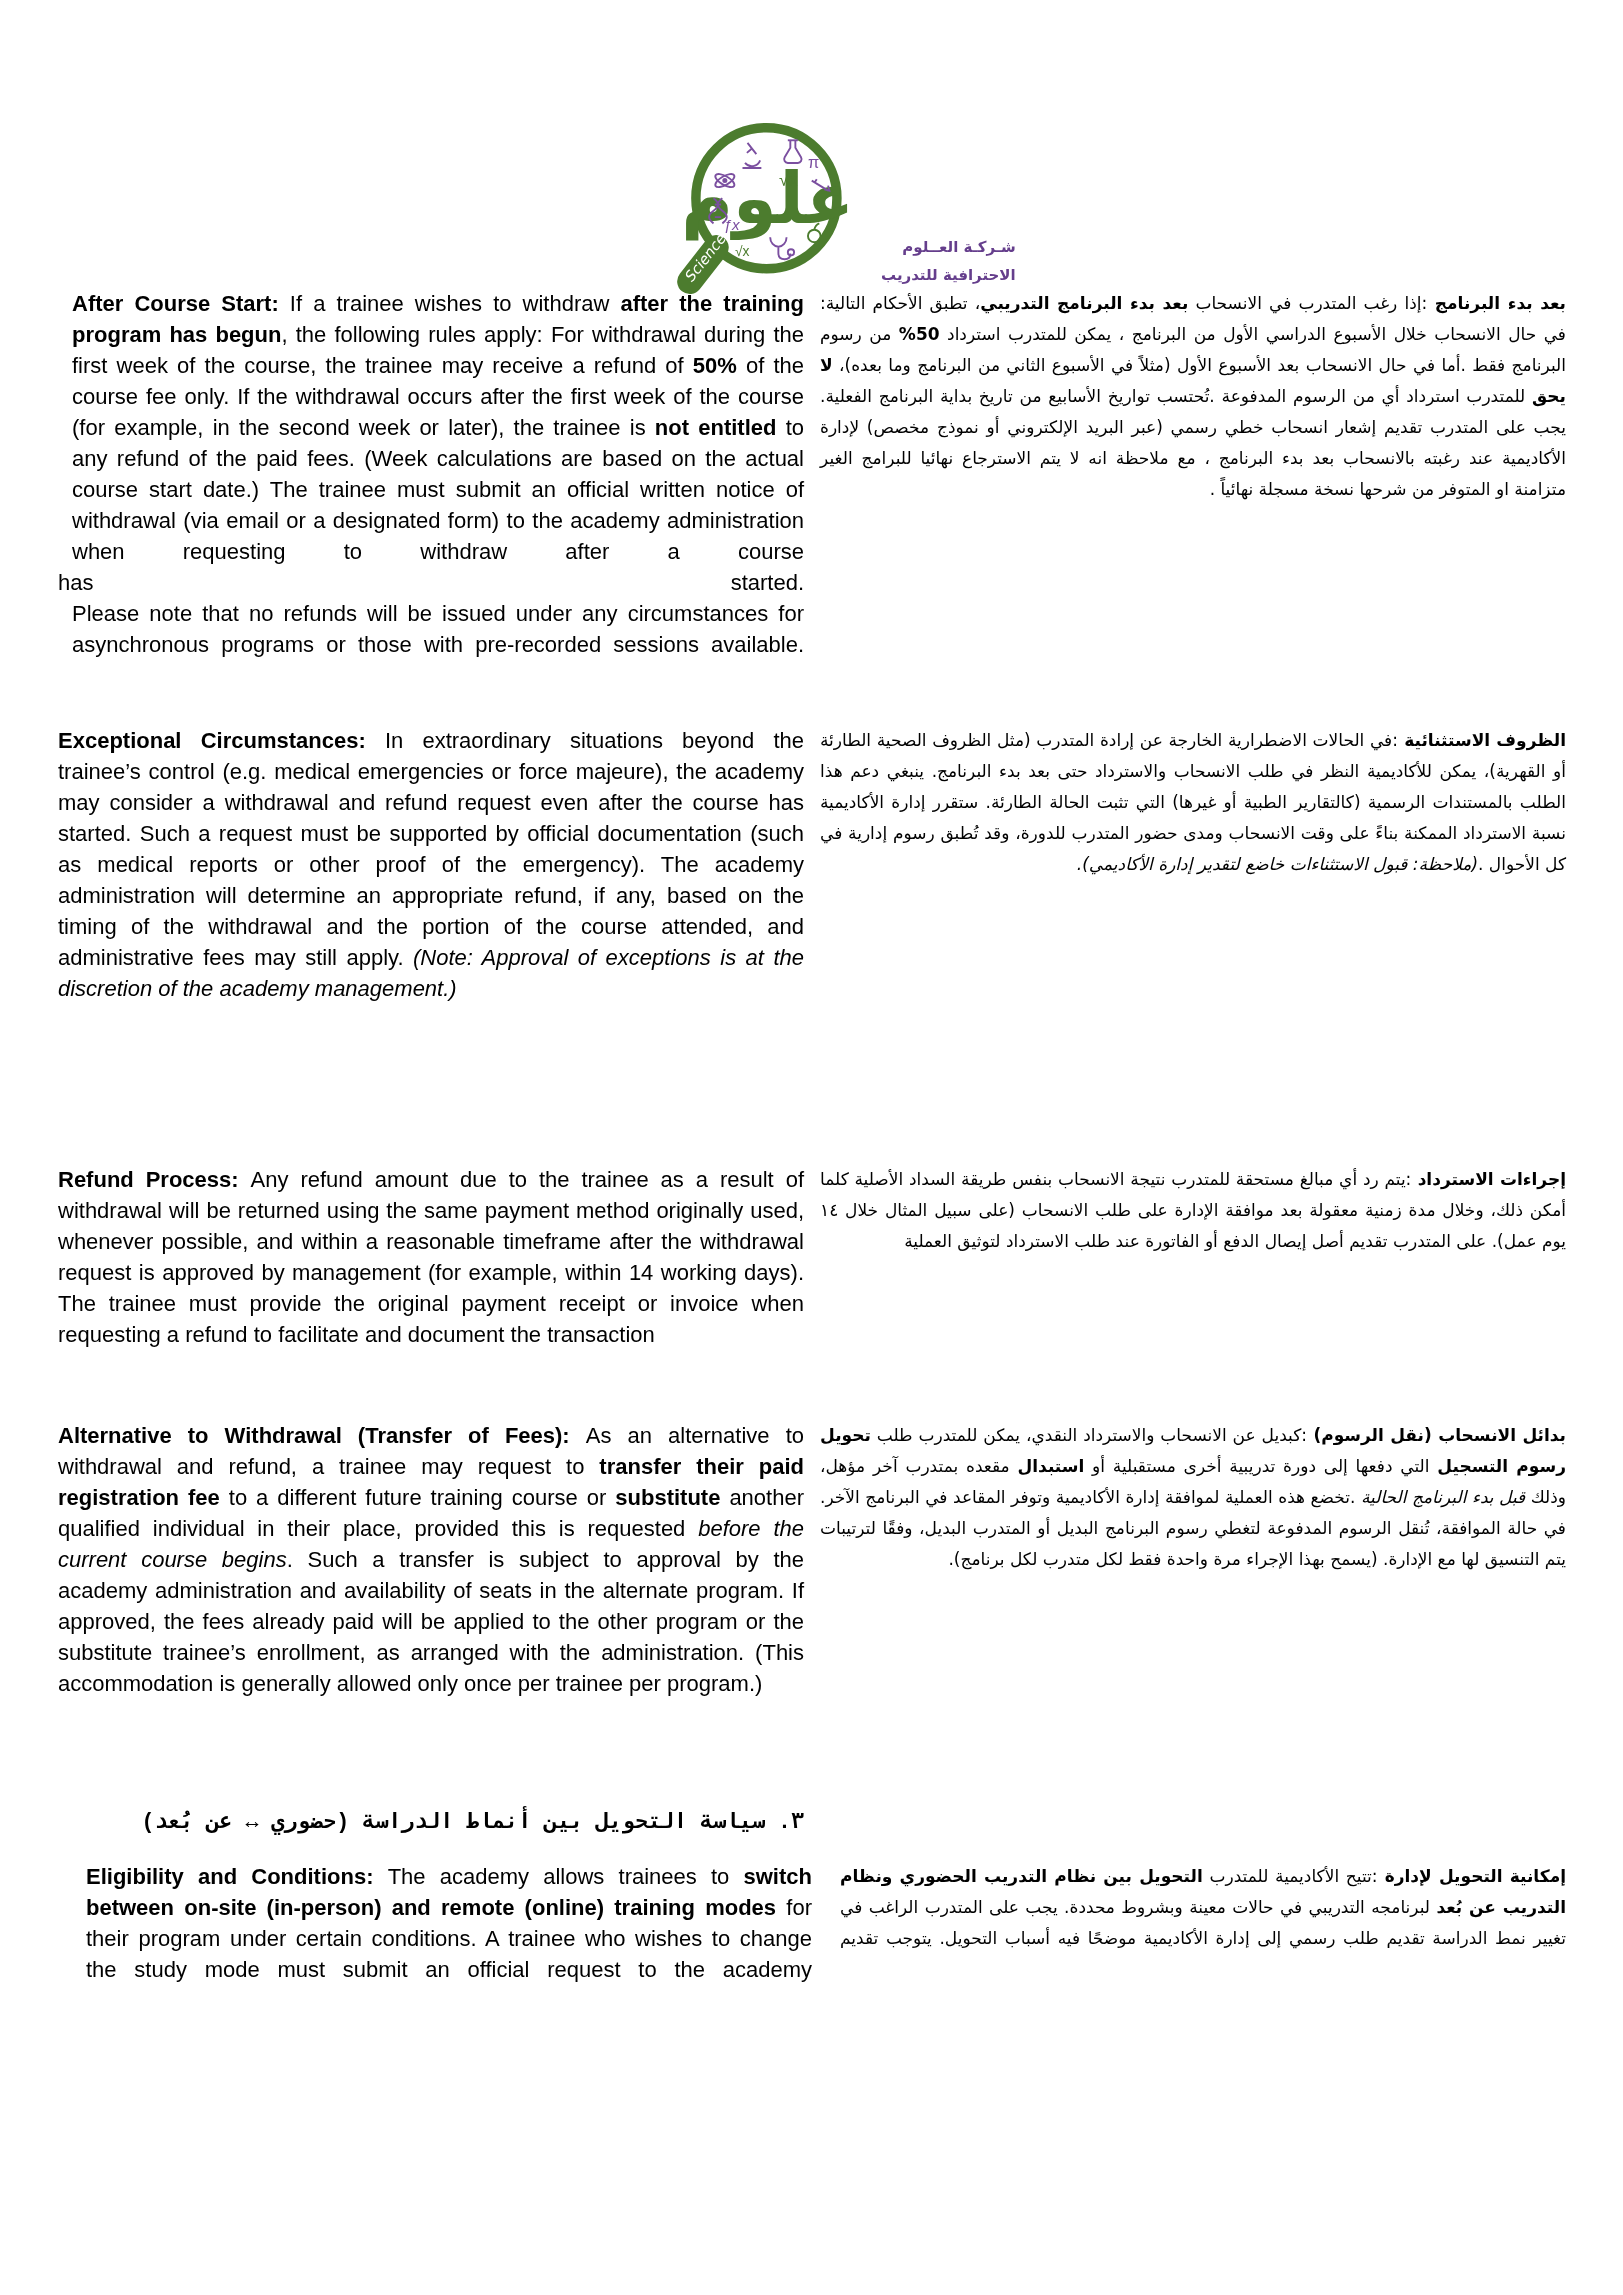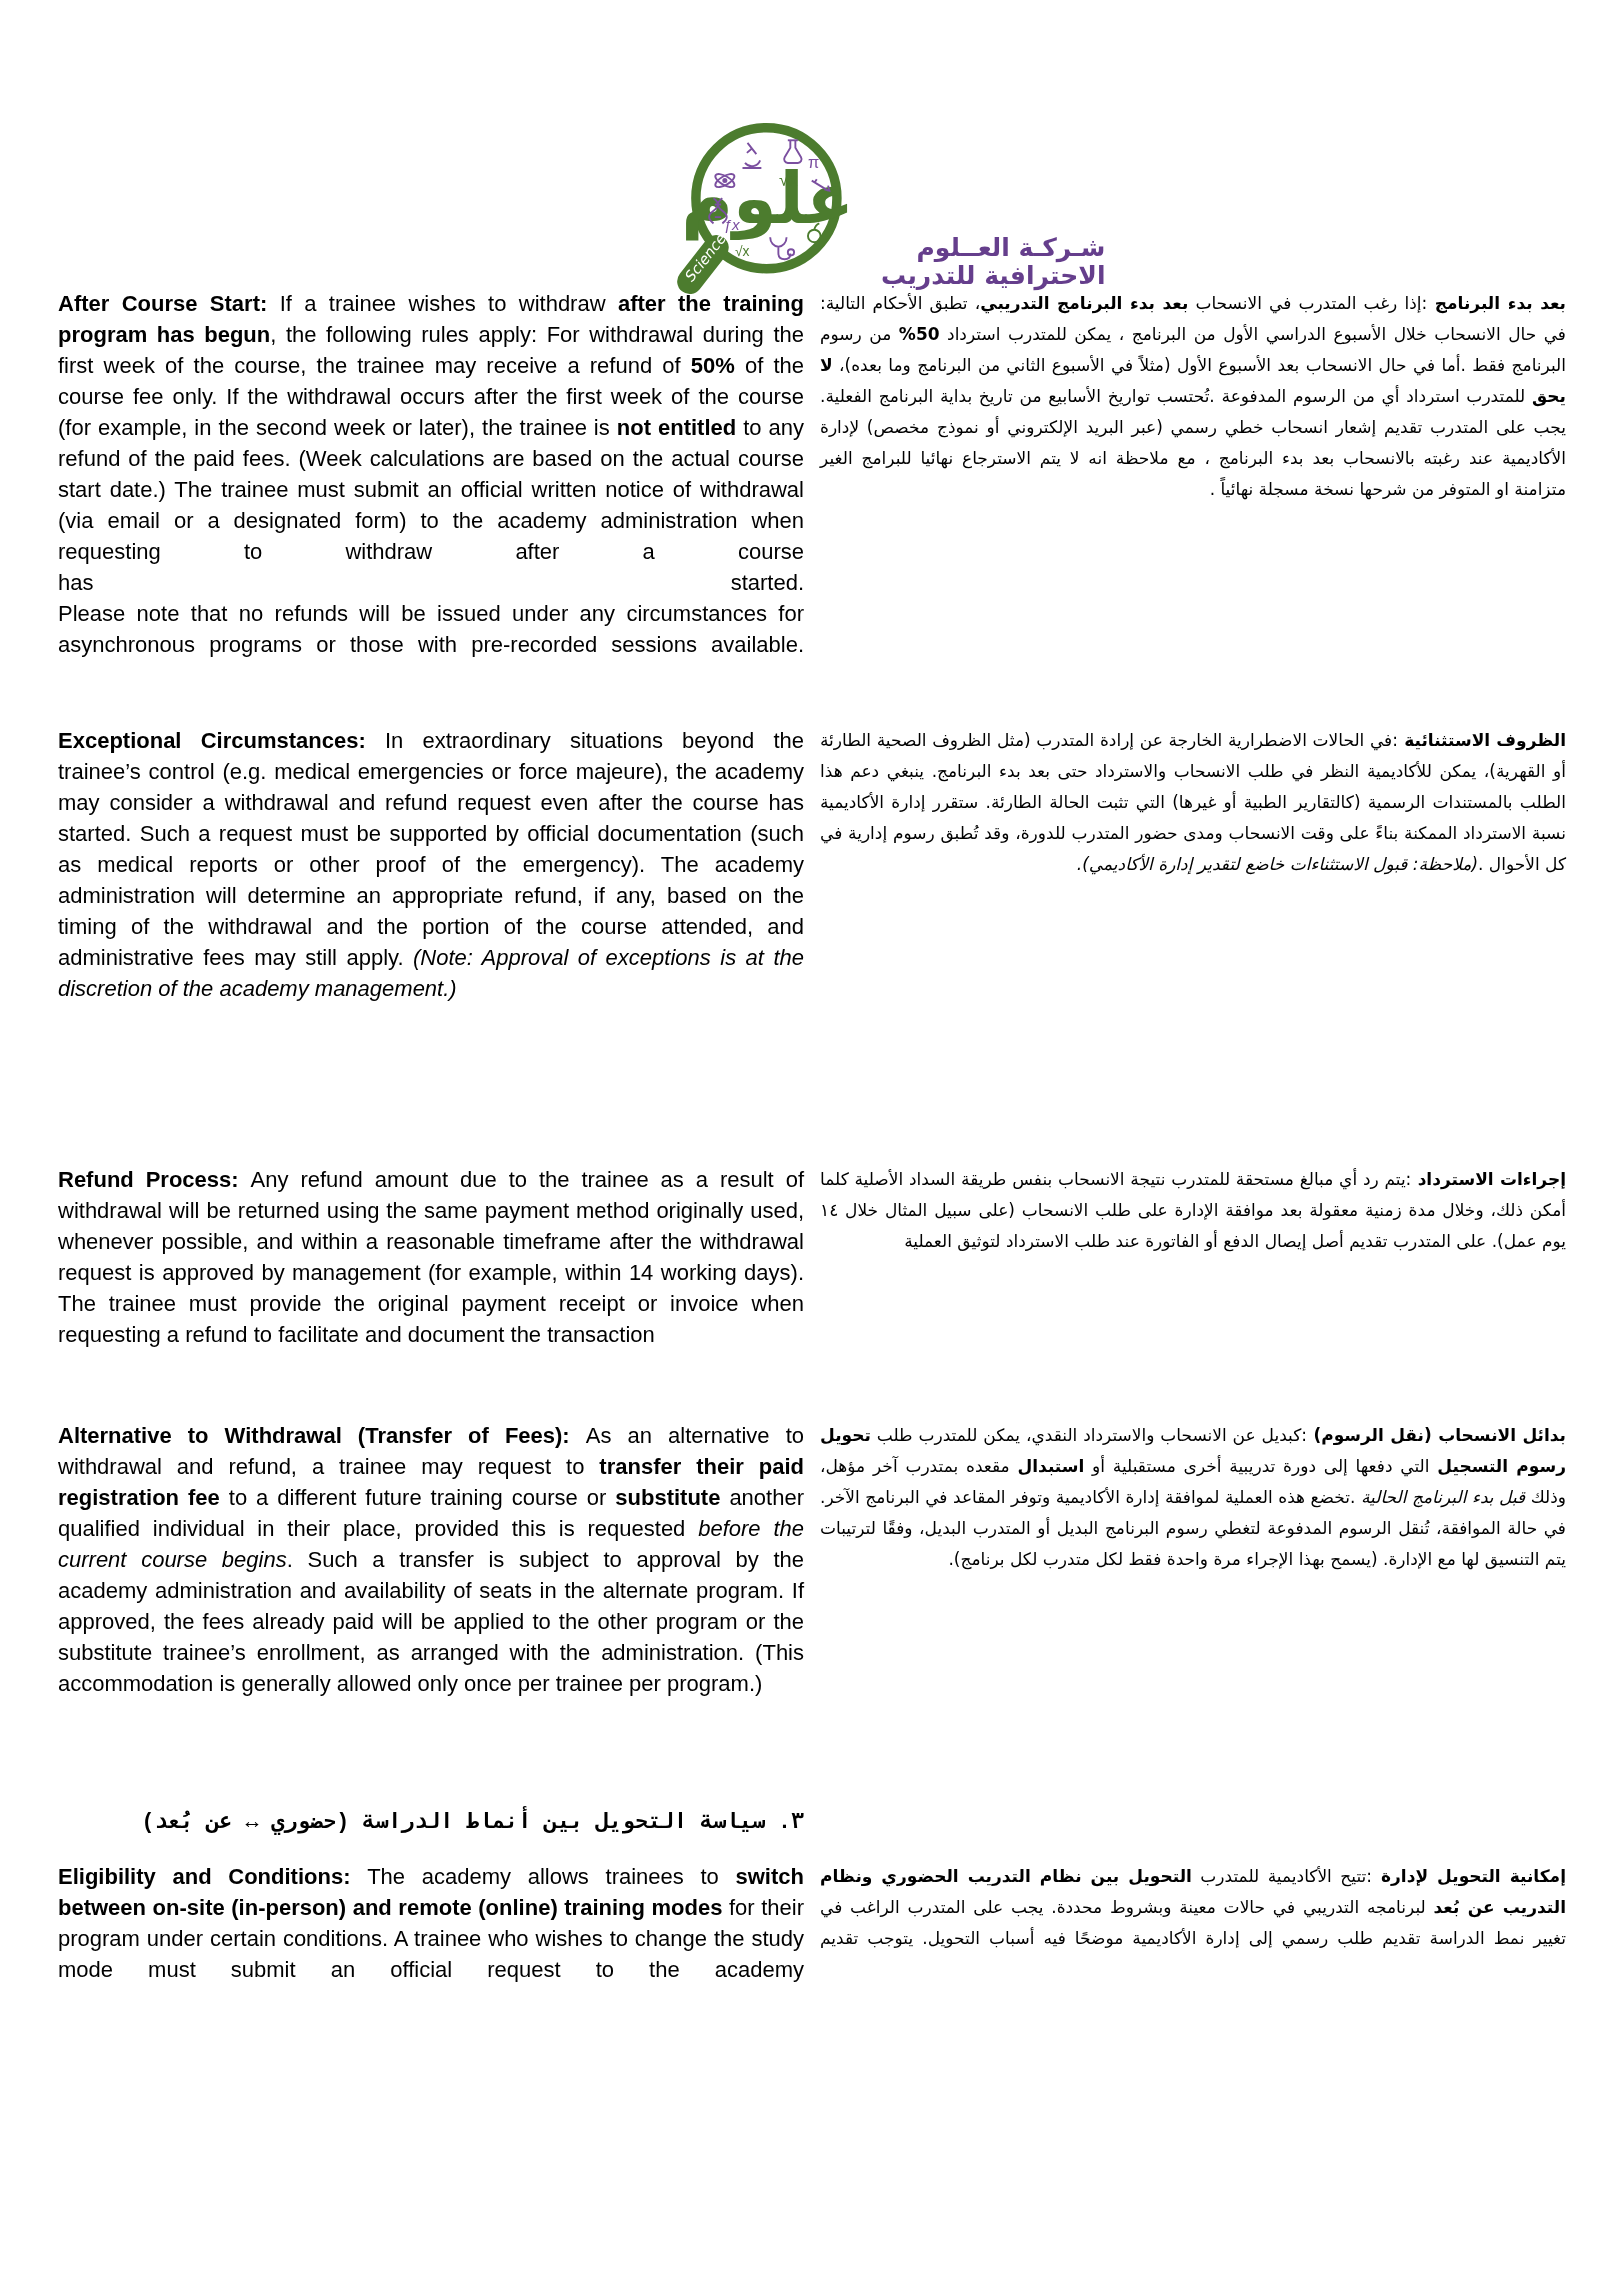--- a/index.html
+++ b/index.html
@@ -7,36 +7,36 @@
     width:1623px;height:2295px;background:#ffffff;color:#000;
     position:relative;font-family:"Liberation Sans",sans-serif;
   }
   .logo{
     position:absolute;left:677px;top:108px;width:307px;height:193px;
     display:flex;align-items:flex-end;
   }
   .logo svg{flex:0 0 auto;overflow:visible;}
   .brand{
     direction:rtl;text-align:right;color:#653e8c;font-weight:bold;
-    font-family:"DejaVu Sans",sans-serif;font-size:25px;line-height:27.5px;
+    font-family:"DejaVu Sans",sans-serif;font-size:15px;line-height:27.5px;
     padding-bottom:11.8px;margin-right:3.9px;white-space:nowrap;
   }
   .content{position:absolute;left:58px;top:0;width:1508px;}
   .row{position:absolute;width:1508px;display:flex;justify-content:space-between;align-items:flex-start;}
   .row1{top:288px}.row2{top:725px}.row3{top:1164px}.row4{top:1420px}
   .rowh{top:1807px}.row5{top:1861px}
   .cell-en{
     width:746px;font-size:22px;line-height:31px;text-align:justify;
     font-family:"Liberation Sans",sans-serif;
   }
   .cell-ar{
     width:746px;font-size:17px;line-height:31px;direction:rtl;text-align:justify;
     font-family:"DejaVu Sans",sans-serif;
   }
-  .force-last{text-align:justify;-moz-text-align-last:justify;text-align-last:justify;}
+  .force-last{text-align:justify;-moz-text-align-last:justify;text-align-last:justify;margin-left:14px;}
   .stretch-line{display:block;text-align:justify;-moz-text-align-last:justify;text-align-last:justify;}
   .b{font-weight:bold}.i{font-style:italic}
   .head-en{width:746px;font-size:22px;line-height:31px;text-align:center;}
   .head-ar{
     width:746px;font-size:21.6px;line-height:31px;direction:rtl;text-align:right;
     font-weight:bold;font-family:Liberation Mono, monospace;
   }
   p{margin:0;padding:0;}
 </style>
 </head>

